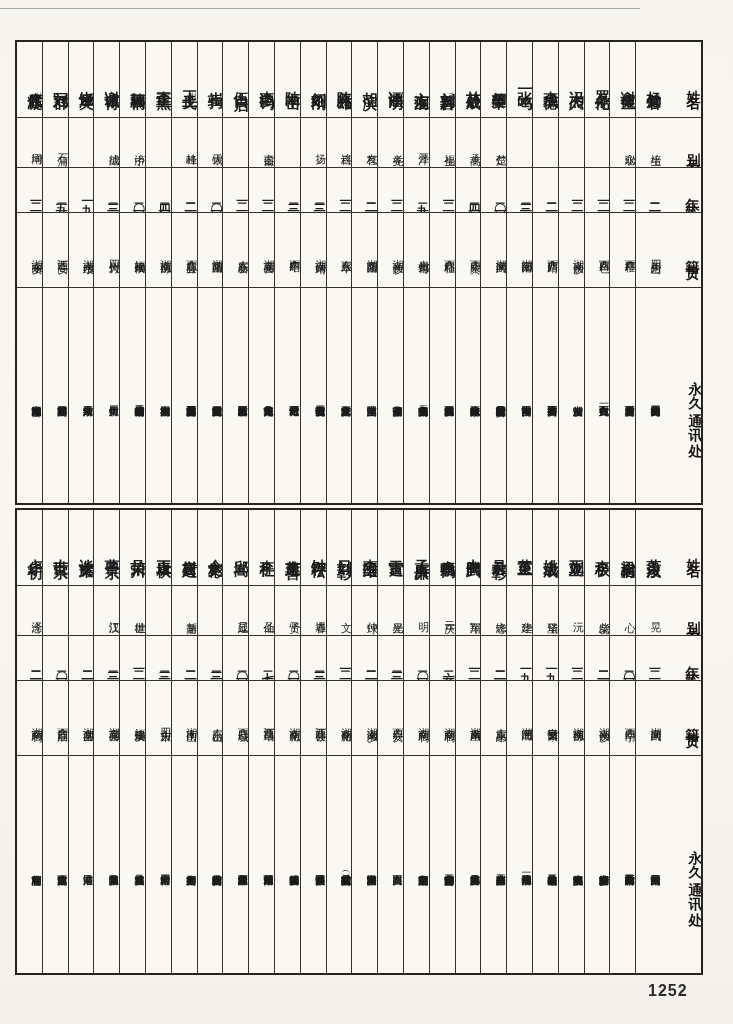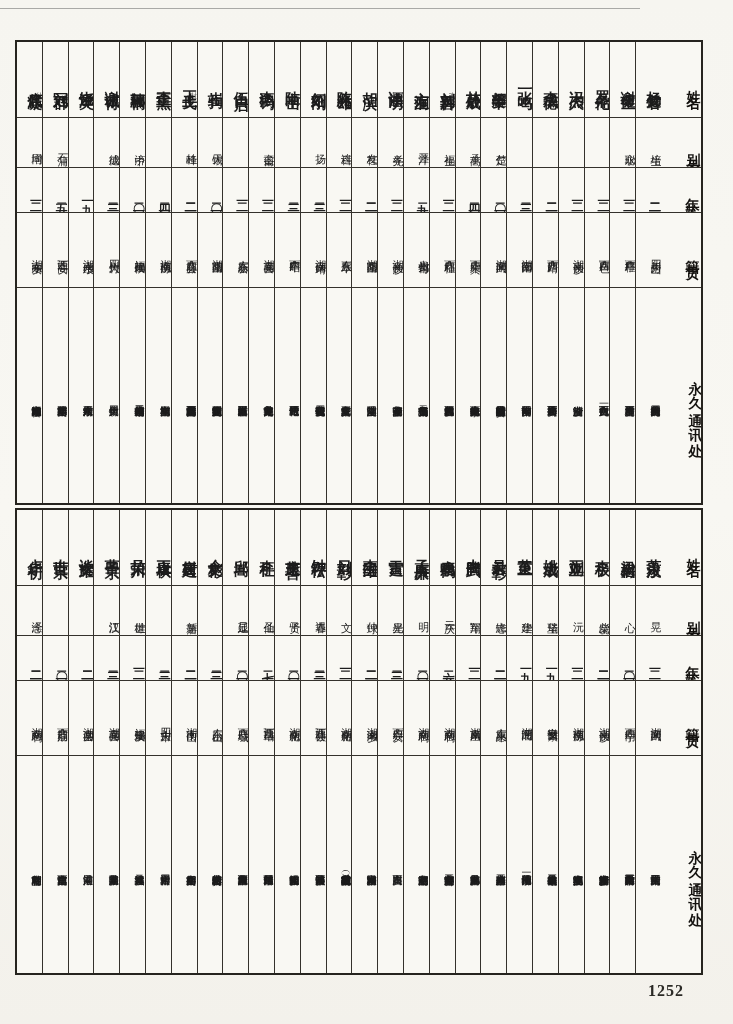--- a/index.html
+++ b/index.html
@@ -42,21 +42,21 @@
   .c-age{height:45px;padding-top:8px;font-size:12px;line-height:1.15;font-weight:bold;}
   .c-origin{height:75px;padding-top:6px;font-size:11px;line-height:1.15;letter-spacing:1px;}
   .c-addr{flex:1 1 auto;padding-top:4px;font-size:10px;line-height:11px;}
   .name-note{font-size:7px;letter-spacing:0;margin-top:1px;font-weight:normal;opacity:.85;}
   .header-col .cell{font-weight:bold;color:#14120f;}
   .h-name,.h-alias,.h-age,.h-origin{font-size:14px;letter-spacing:6px;padding-top:10px;}
   .h-age{padding-top:6px;}
   .h-addr{font-size:14px;letter-spacing:16px;padding-top:26px;}
   .page-number{
     position:absolute;top:982px;left:648px;
-    font-family:Liberation Serif, serif;
+    font-family:Liberation Sans, sans-serif;
     font-size:16px;font-weight:bold;color:#2b2a26;letter-spacing:1px;
   }
 </style>
 </head>
 <body>
 
 <div class="page">
   <div class="top-rule"></div>
   <section class="roster" id="table-0">
       <div class="col header-col">

